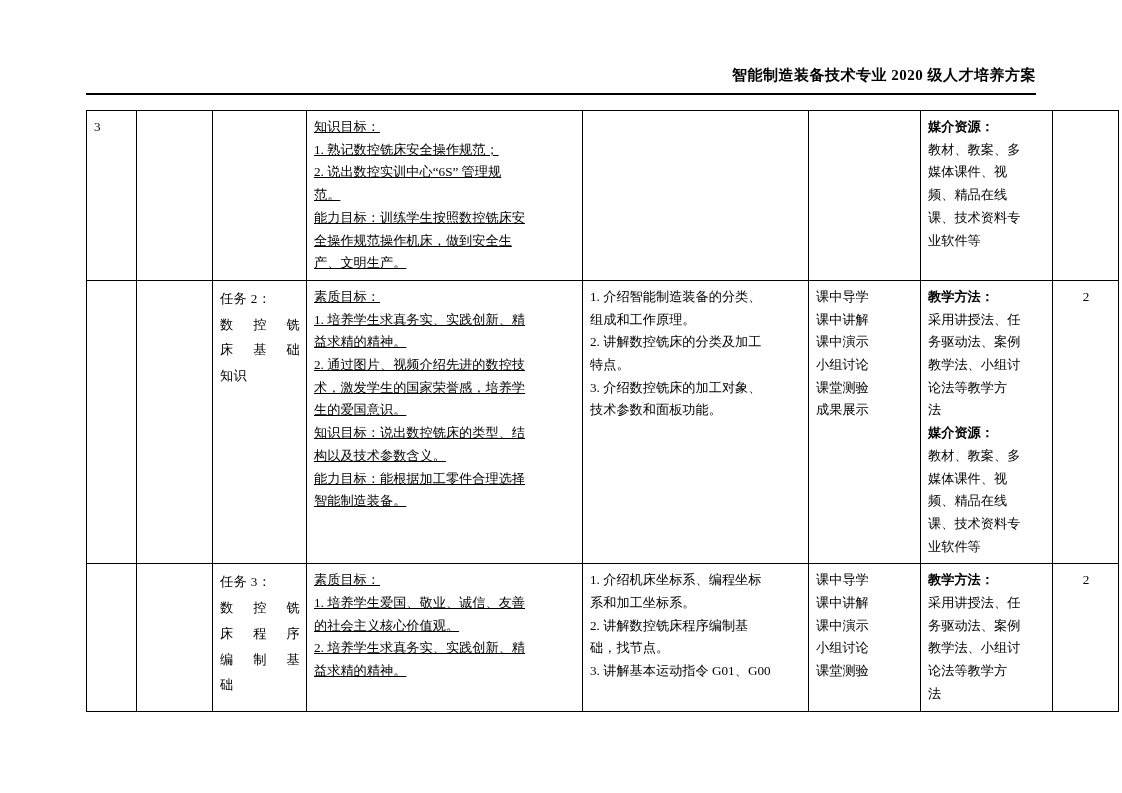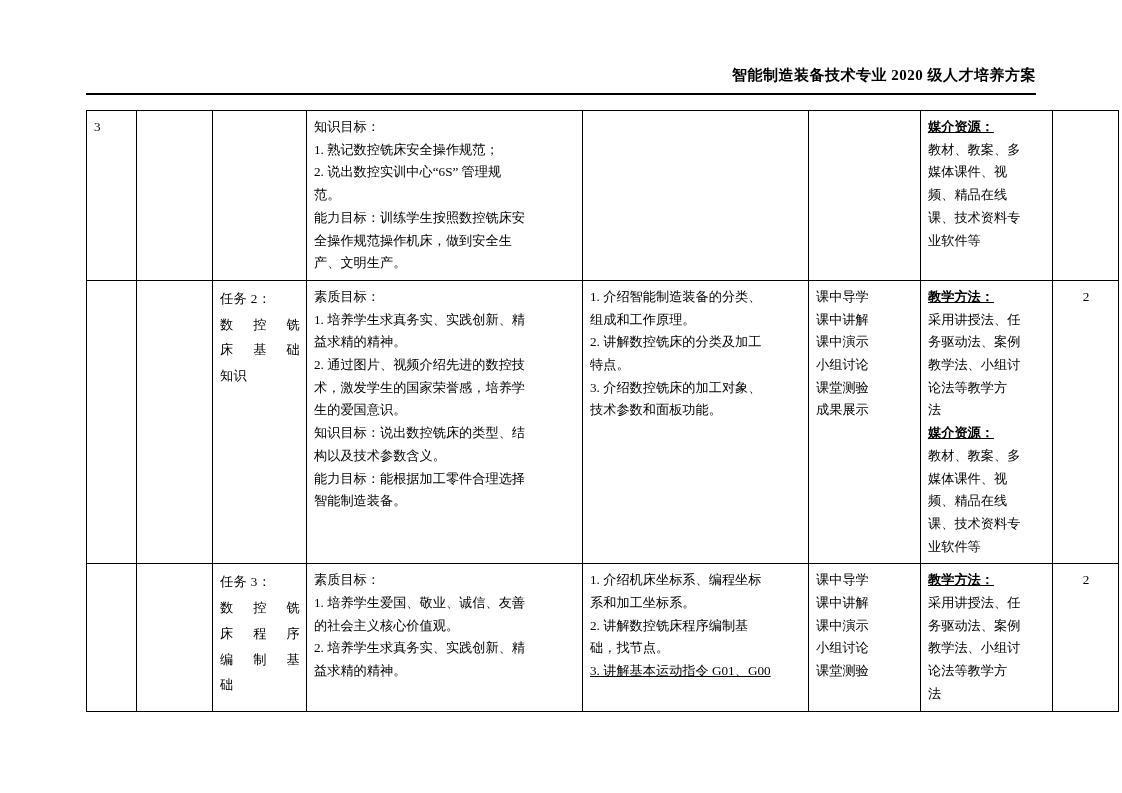--- a/index.html
+++ b/index.html
@@ -51,21 +51,21 @@
     border: 1px solid #000;
     vertical-align: top;
     padding: 5px 6px 5px 7px;
     font-size: 13.2px;
     line-height: 1.72;
     color: #000;
   }
   .c-num { width: 36px; }
   .c-b   { width: 62px; }
   .c-task{ width: 80px; }
-  .c-obj { width: 262px; }
+  .c-obj { width: 262px; text-decoration: underline; }
   .c-content { width: 212px; margin-left: 8px; }
   .c-method { width: 98px; margin-left: 23px; }
   .c-res { width: 118px; }
   .c-hours { width: 52px; }
 
   .cell-center {
     text-align: center;
   }
   .v-mid { vertical-align: middle; font-family: Liberation Serif, serif; }
   .task-label {
@@ -75,29 +75,29 @@
     letter-spacing: 0.4px;
   }
   .task-label .ln {
     display: block;
     text-align: justify;
     text-align-last: justify;
   }
   .task-label .ln.first {
     text-align-last: left;
   }
-  .bold { font-weight: bold; text-decoration: underline; }
+  .bold { font-weight: bold; }
   p.l {
     margin: 0;
     text-align: justify;
   }
   .justified p.l {
     text-align: justify;
   }
-  .nowrapline { white-space: nowrap; text-decoration: underline; }
+  .nowrapline { white-space: nowrap; }
   .page-number {
     position: absolute;
     top: 714px;
     left: 0;
     width: 1122px;
     text-align: center;
     font-size: 13px;
     color: #000;
   }
 </style>

